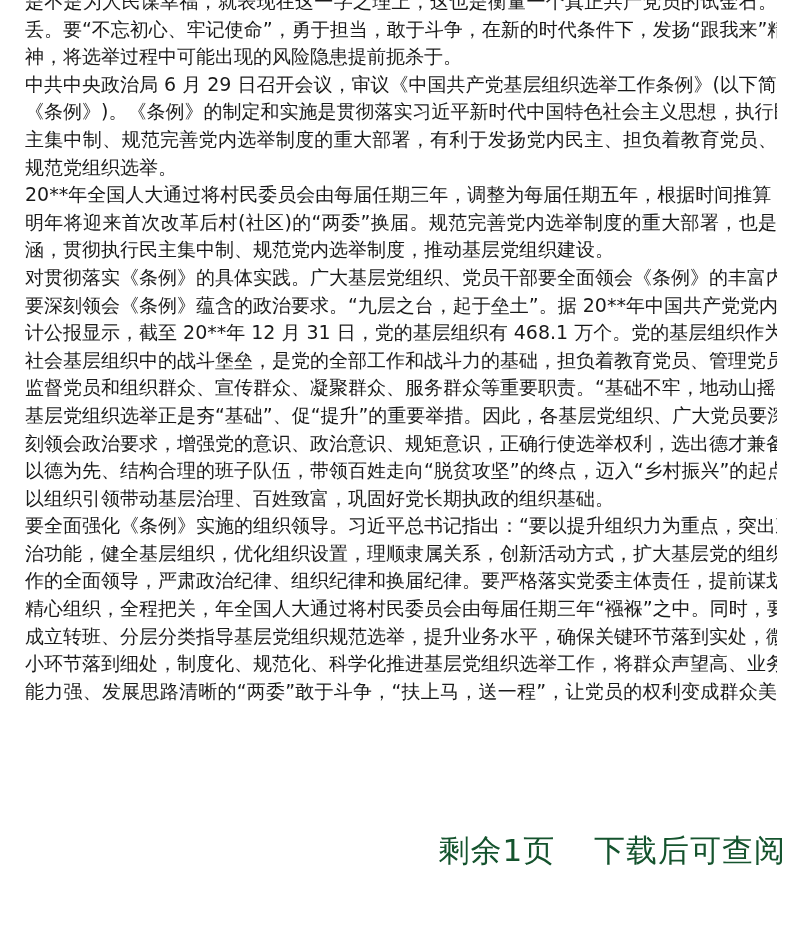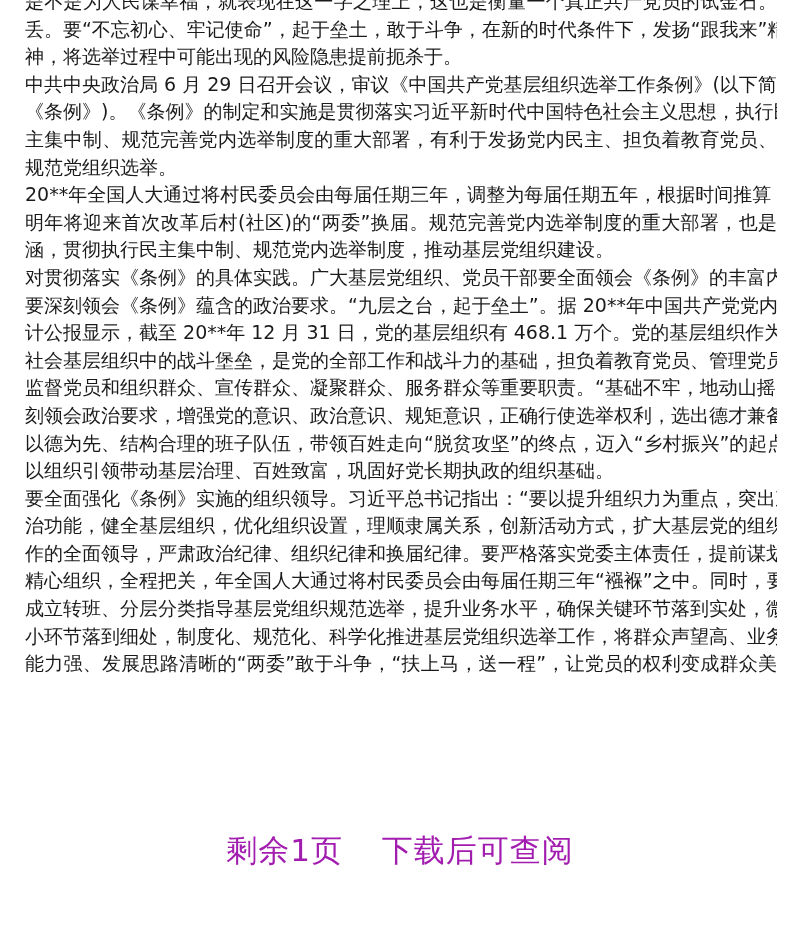--- a/index.html
+++ b/index.html
@@ -4,44 +4,45 @@
 <style>
   html, body { margin: 0; padding: 0; background: #ffffff; }
   body { width: 800px; height: 930px; overflow: hidden; position: relative;
          font-family: "DejaVu Sans", "Liberation Sans", sans-serif; }
   .page { position: absolute; left: 0; top: 0; width: 800px; height: 930px; overflow: hidden; text-decoration: underline; }
   .doc { position: absolute; left: 25px; top: -12px; width: 752px; color: #1a1a1a;
          font-size: 19px; line-height: 27.6px; }
   .line { display: block; height: 27.6px; white-space: nowrap; text-align: justify;
           text-align-last: justify; overflow: hidden; }
   .line.last { text-align-last: left; }
-  .footer { position: absolute; left: 0; top: 830px; width: 800px; text-align: center;
-            font-size: 31px; color: #a21caf; letter-spacing: 1px; }
+  .footer { position: absolute; left: 0; top: 830px; width: 800px; text-align: right;
+            font-size: 31px; color: #14532d; letter-spacing: 1px; }
   .footer span { margin: 0 14px; }
 </style>
 </head>
 <body>
 
 <div class="page">
   <div class="doc">
     <span class="line">是不是为人民谋幸福，就表现在这一字之理上，这也是衡量一个真正共产党员的试金石。</span>
-    <span class="line">丢。要“不忘初心、牢记使命”，起于垒土，敢于斗争，在新的时代条件下，发扬“跟我来”精</span>
+    <span class="line">丢。要“不忘初心、牢记使命”，勇于担当，敢于斗争，在新的时代条件下，发扬“跟我来”精</span>
     <span class="line last">神，将选举过程中可能出现的风险隐患提前扼杀于。</span>
     <span class="line">中共中央政治局 6 月 29 日召开会议，审议《中国共产党基层组织选举工作条例》(以下简称</span>
     <span class="line">《条例》)。《条例》的制定和实施是贯彻落实习近平新时代中国特色社会主义思想，执行民</span>
     <span class="line">主集中制、规范完善党内选举制度的重大部署，有利于发扬党内民主、担负着教育党员、</span>
     <span class="line last">规范党组织选举。</span>
     <span class="line">20**年全国人大通过将村民委员会由每届任期三年，调整为每届任期五年，根据时间推算，</span>
     <span class="line">明年将迎来首次改革后村(社区)的“两委”换届。规范完善党内选举制度的重大部署，也是</span>
     <span class="line last">涵，贯彻执行民主集中制、规范党内选举制度，推动基层党组织建设。</span>
     <span class="line">对贯彻落实《条例》的具体实践。广大基层党组织、党员干部要全面领会《条例》的丰富内</span>
     <span class="line">要深刻领会《条例》蕴含的政治要求。“九层之台，起于垒土”。据 20**年中国共产党党内统</span>
     <span class="line">计公报显示，截至 20**年 12 月 31 日，党的基层组织有 468.1 万个。党的基层组织作为党在</span>
     <span class="line">社会基层组织中的战斗堡垒，是党的全部工作和战斗力的基础，担负着教育党员、管理党员、</span>
     <span class="line">监督党员和组织群众、宣传群众、凝聚群众、服务群众等重要职责。“基础不牢，地动山摇”，</span>
+    <span class="line">基层党组织选举正是夯“基础”、促“提升”的重要举措。因此，各基层党组织、广大党员要深</span>
     <span class="line">刻领会政治要求，增强党的意识、政治意识、规矩意识，正确行使选举权利，选出德才兼备、</span>
     <span class="line">以德为先、结构合理的班子队伍，带领百姓走向“脱贫攻坚”的终点，迈入“乡村振兴”的起点，</span>
     <span class="line last">以组织引领带动基层治理、百姓致富，巩固好党长期执政的组织基础。</span>
     <span class="line">要全面强化《条例》实施的组织领导。习近平总书记指出：“要以提升组织力为重点，突出政</span>
     <span class="line">治功能，健全基层组织，优化组织设置，理顺隶属关系，创新活动方式，扩大基层党的组织</span>
     <span class="line">作的全面领导，严肃政治纪律、组织纪律和换届纪律。要严格落实党委主体责任，提前谋划，</span>
     <span class="line">精心组织，全程把关，年全国人大通过将村民委员会由每届任期三年“襁褓”之中。同时，要</span>
     <span class="line">成立转班、分层分类指导基层党组织规范选举，提升业务水平，确保关键环节落到实处，微</span>
     <span class="line">小环节落到细处，制度化、规范化、科学化推进基层党组织选举工作，将群众声望高、业务</span>
     <span class="line">能力强、发展思路清晰的“两委”敢于斗争，“扶上马，送一程”，让党员的权利变成群众美</span>

